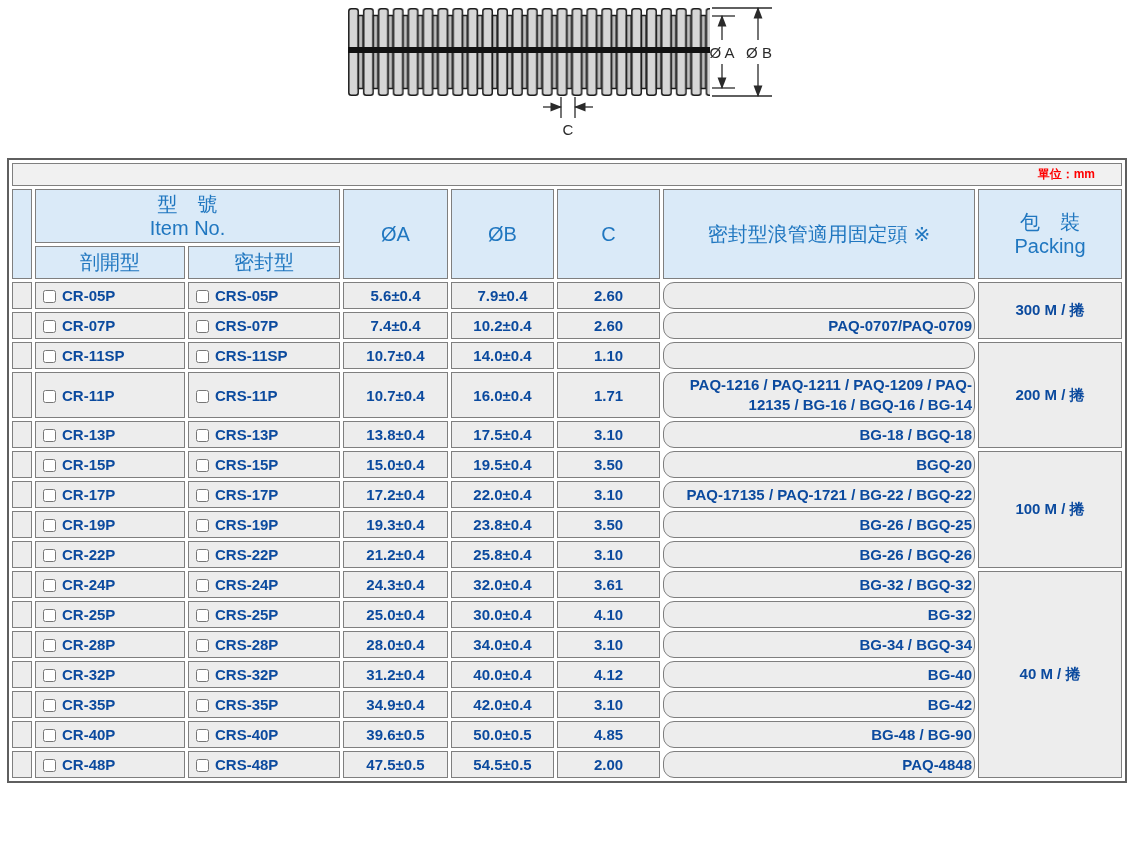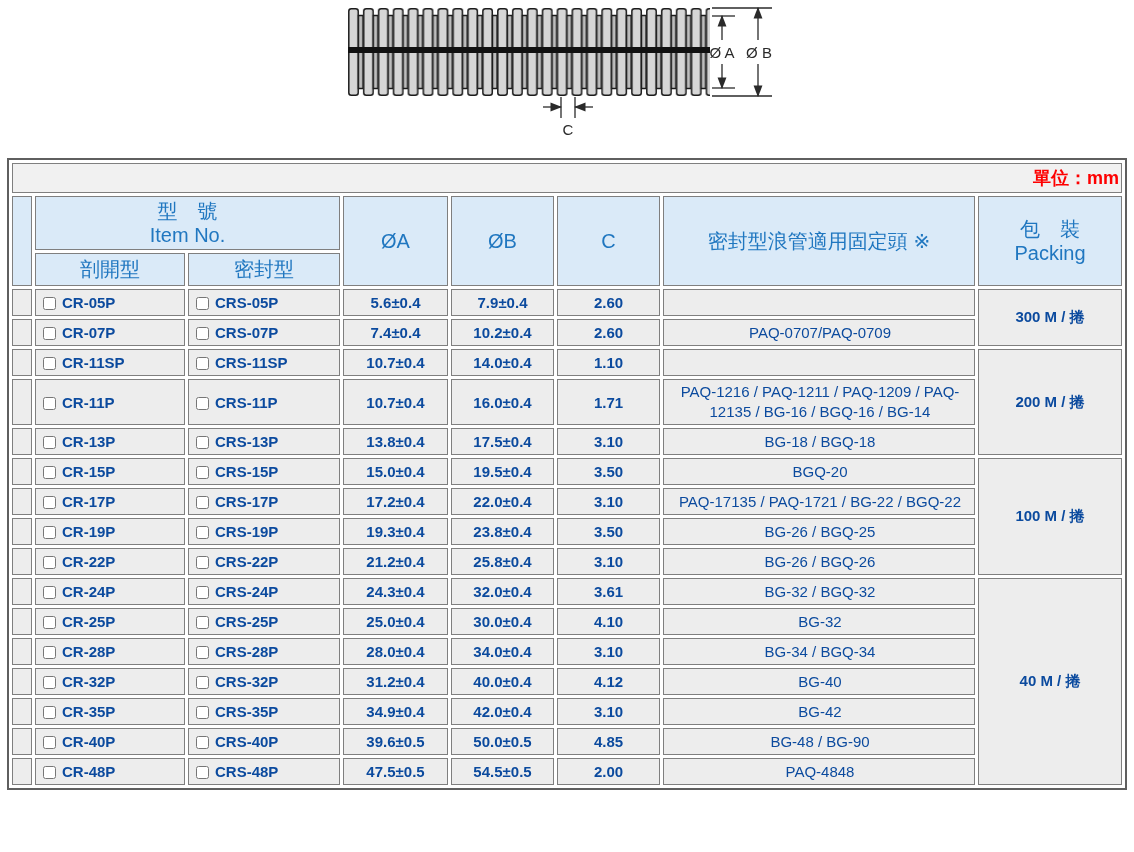--- a/index.html
+++ b/index.html
@@ -34,23 +34,23 @@
   }
   table.spec td{
     border:1px solid var(--cell-border);
     overflow:hidden;
     vertical-align:middle;
   }
   td.unit-cell{
     background:var(--band-bg);
     color:var(--unit-text);
     font-weight:bold;
-    font-size:18px;
+    font-size:12px;
     text-align:right;
-    padding:2px 2px 2px 2px;
+    padding:2px 26px 2px 2px;
     height:22px;
   }
   td.hdr{
     background:var(--header-bg);
     color:var(--header-text);
     font-size:20px;
     text-align:center;
     padding:2px;
   }
   tr.hrow1 td{height:50px;}
@@ -75,25 +75,26 @@
     background:var(--cell-bg);
     color:var(--data-text);
     font-weight:bold;
     font-size:15px;
     text-align:center;
     padding:2px;
   }
   td.fixing-cell{
     background:var(--cell-bg);
     color:var(--data-text);
-    font-weight:normal;
+    font-weight:bold;
     font-size:15px;
-    text-align:center;
+    text-align:right;
     padding:2px 2px 2px 4px;
     line-height:20px;
+    border-radius:11px;
   }
   td.packing-cell{
     background:var(--cell-bg);
     color:var(--data-text);
     font-weight:bold;
     font-size:15px;
     text-align:center;
     padding:2px;
   }
   tr.drow td{height:27px;}

